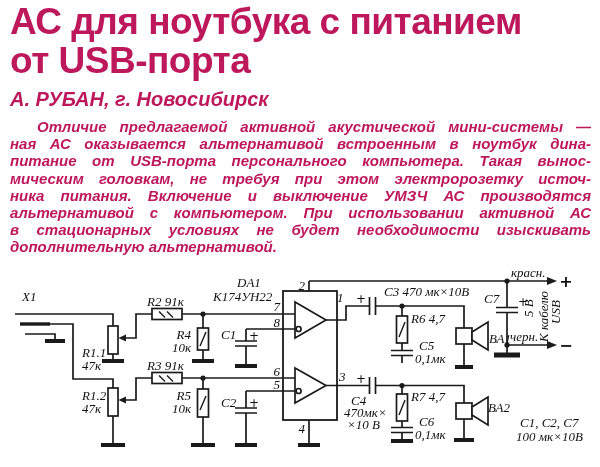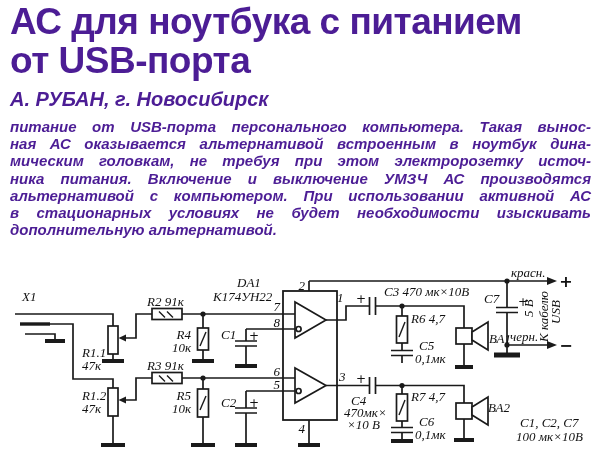--- a/index.html
+++ b/index.html
@@ -1,18 +1,18 @@
 <!DOCTYPE html>
 <html><head>
 <meta charset="utf-8">
 <style>
   html,body { margin:0; padding:0; background:#888; }
   .page {
     position:relative; width:600px; height:467px; background:#ffffff;
-    overflow:hidden; font-family:"Liberation Sans", sans-serif; color:#4c1d95;
+    overflow:hidden; font-family:"Liberation Sans", sans-serif; color:#be185d;
   }
   .title { position:absolute; left:10px; top:2px; width:588px;
     font-size:37px; line-height:39px; font-weight:bold; letter-spacing:-0.5px; }
   .author { position:absolute; left:10px; top:88px; font-size:20px;
     font-weight:bold; font-style:italic; }
   .intro { position:absolute; left:10px; top:118px; width:581px;
     font-size:15px; line-height:17.2px; font-weight:bold; font-style:italic; }
   .intro .line { text-align:justify; text-align-last:justify; height:17.2px; }
   .intro .line.first { text-indent:27px; }
   .intro .line.last { text-align-last:left; }
@@ -37,22 +37,23 @@
 <div class="page">
 
   <div class="title">
     <div>АС для ноутбука с питанием</div>
     <div>от USB-порта</div>
   </div>
 
   <div class="author">А. РУБАН, г. Новосибирск</div>
 
   <div class="intro">
+    <div class="line first">Отличие предлагаемой активной акустической мини-системы —</div>
+    <div class="line">ная АС оказывается альтернативой встроенным в ноутбук дина-</div>
     <div class="line">питание от USB-порта персонального компьютера. Такая вынос-</div>
-    <div class="line">ная АС оказывается альтернативой встроенным в ноутбук дина-</div>
     <div class="line">мическим головкам, не требуя при этом электророзетку источ-</div>
     <div class="line">ника питания. Включение и выключение УМЗЧ АС производятся</div>
     <div class="line">альтернативой с компьютером. При использовании активной АС</div>
     <div class="line">в стационарных условиях не будет необходимости изыскивать</div>
     <div class="line last">дополнительную альтернативой.</div>
   </div>
 
   <svg class="schematic" width="600" height="209" viewBox="0 258 600 209" xmlns="http://www.w3.org/2000/svg">
 
     <g>

